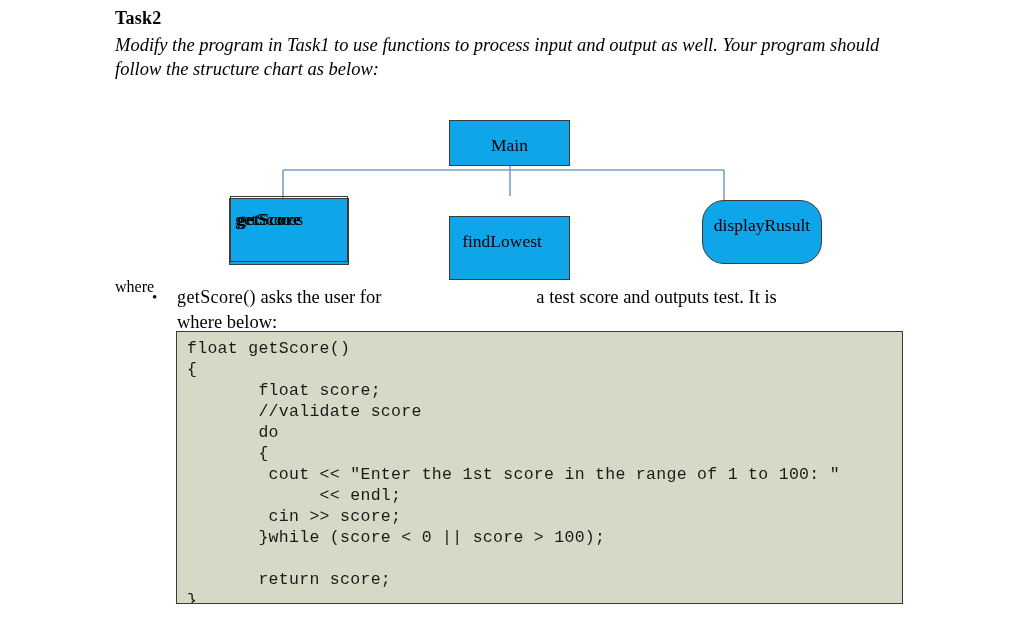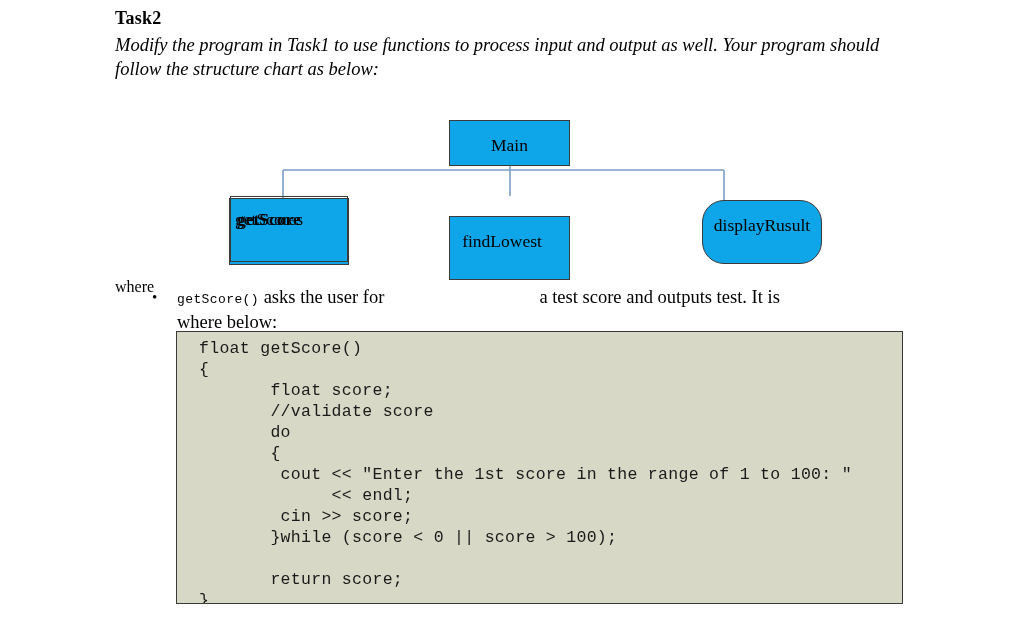--- a/index.html
+++ b/index.html
@@ -146,22 +146,22 @@
     top: 0;
     font-size: 15px;
   }
   #bullet-body {
     position: absolute;
     left: 25px;
     top: 0;
     width: 740px;
   }
   .mono-inline {
-    font-family: Liberation Mono, monospace;
-    font-size: 13px;
+    font-family: Liberation Serif, serif;
+    font-size: 18px;
     letter-spacing: 0.4px;
   }
   #bullet-gap {
     display: inline-block;
     width: 155px;
   }
   #bullet-line2 {
     position: absolute;
     left: 25px;
     top: 25px;
@@ -175,21 +175,21 @@
     top: 331px;
     width: 727px;
     height: 273px;
     background: #d8d8c6;
     border: 1.5px solid #3a3a36;
     box-sizing: border-box;
     overflow: hidden;
   }
   #code-text {
     margin: 0;
-    padding: 6px 0 0 22px;
+    padding: 6px 0 0 10px;
     font-family: "Liberation Mono", "DejaVu Sans Mono", monospace;
     font-size: 16.5px;
     line-height: 21px;
     letter-spacing: 0.3px;
     color: #1a1a1a;
     white-space: pre;
   }
 </style>
 </head>
 <body>

